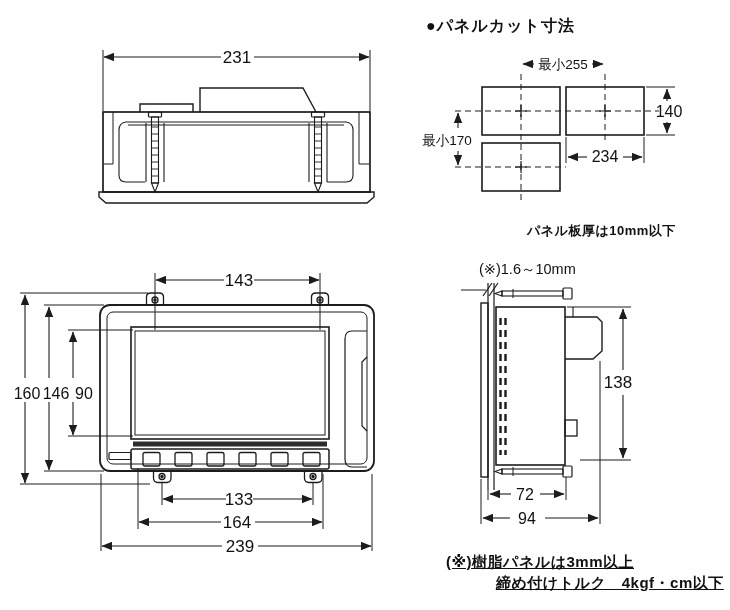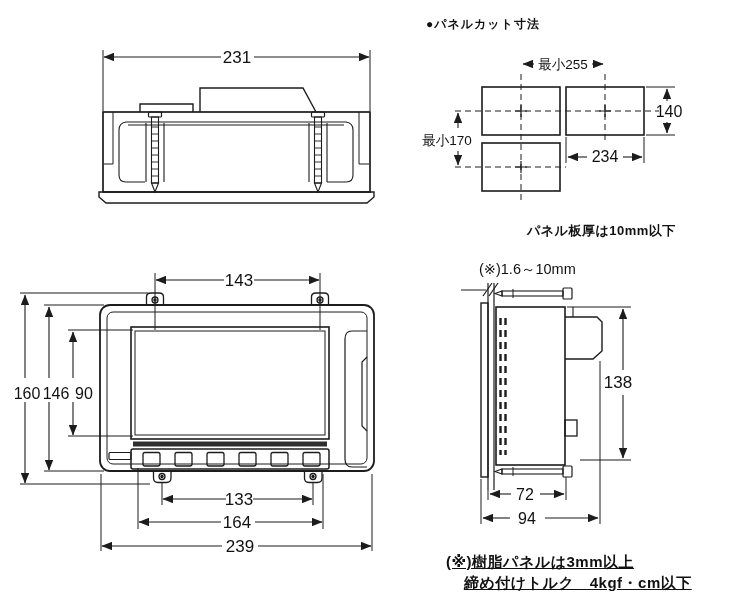--- a/index.html
+++ b/index.html
@@ -6,24 +6,24 @@
   #stage{
     position:relative;width:730px;height:610px;background:#ffffff;
     font-family:"Liberation Sans","DejaVu Sans",sans-serif;color:#111;overflow:hidden;
   }
   #stage svg{position:absolute;left:0;top:0;}
   svg text{
     font-family:"Liberation Sans","DejaVu Sans",sans-serif;
     fill:#111;stroke:none;
   }
   .jp-block{position:absolute;color:#111;font-weight:700;white-space:nowrap;}
-  .t-title{left:426px;top:16px;font-size:12px;letter-spacing:1px;font-family:Liberation Serif, serif;}
+  .t-title{left:426px;top:16px;font-size:16px;letter-spacing:1px;font-family:Liberation Serif, serif;}
   .t-panelnote{left:527px;top:222px;font-size:13px;letter-spacing:0.5px;}
   .t-foot{left:446px;top:551px;font-size:15px;line-height:1.4;letter-spacing:0.5px;text-decoration:underline;}
-  .t-foot .l2{margin-left:18px;}
+  .t-foot .l2{margin-left:50px;}
 </style>
 </head>
 <body>
 
 <div id="stage">
 
   <svg width="730" height="610" viewBox="0 0 730 610">
     <defs>
       <marker id="arr" viewBox="0 0 10 8" refX="9.5" refY="4" markerWidth="10" markerHeight="8" orient="auto">
         <path d="M0,0 L10,4 L0,8 z" fill="#1c1c1c"></path>

